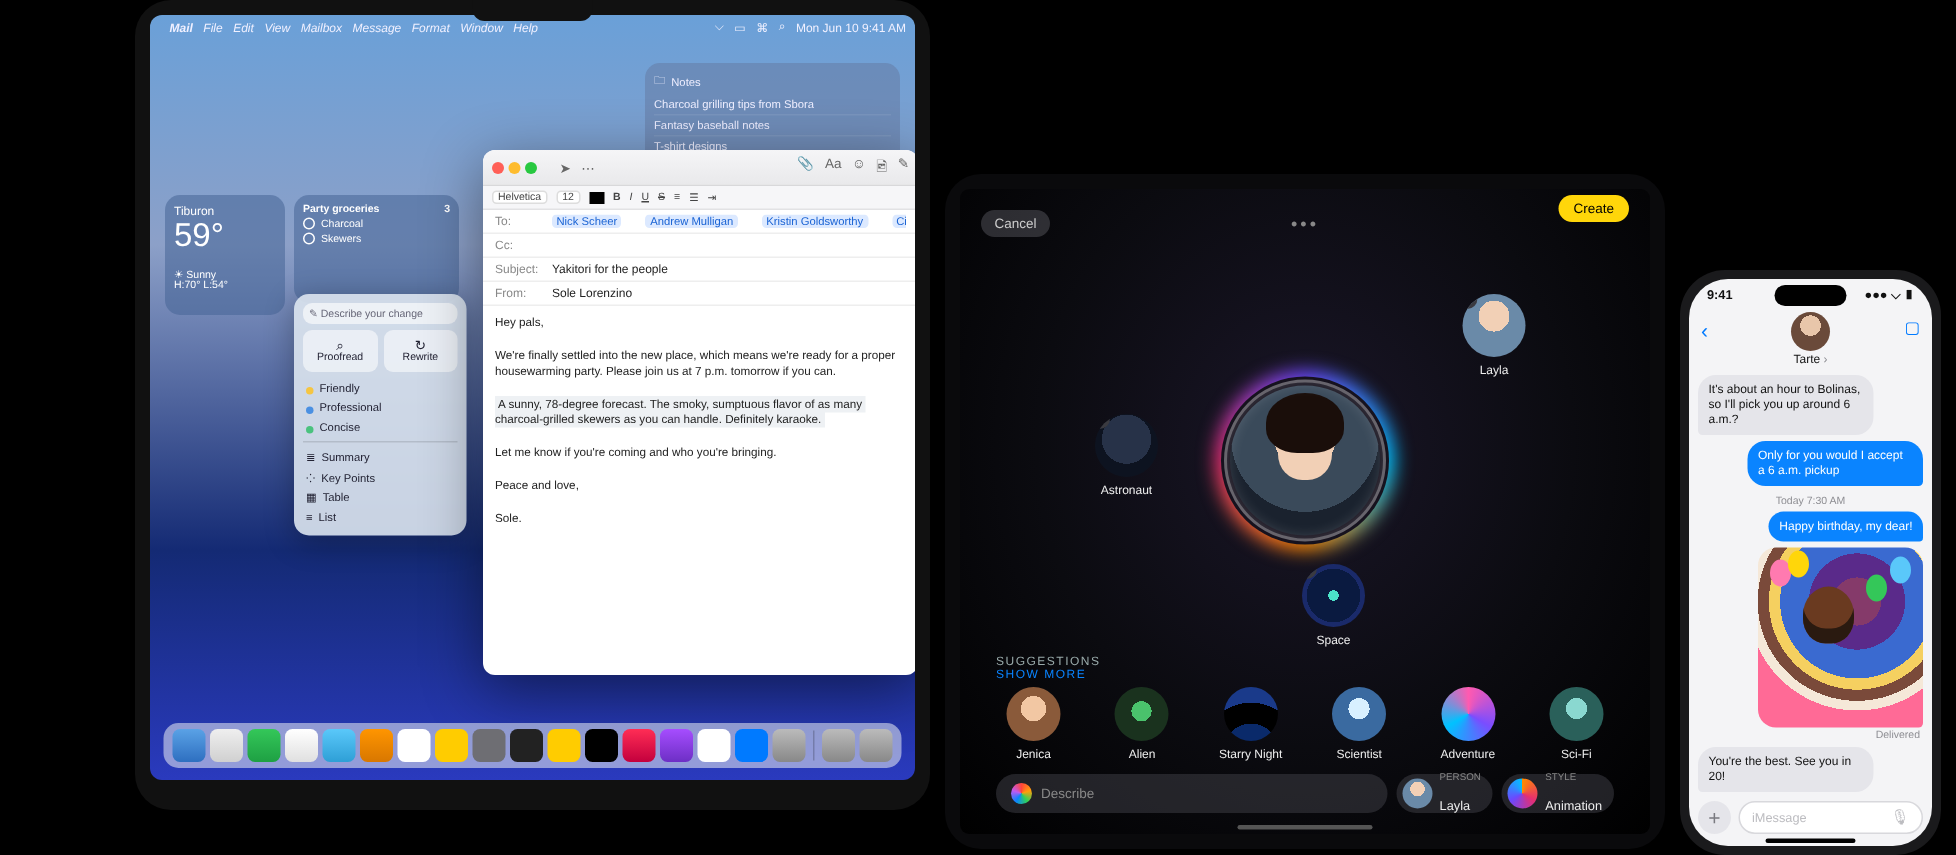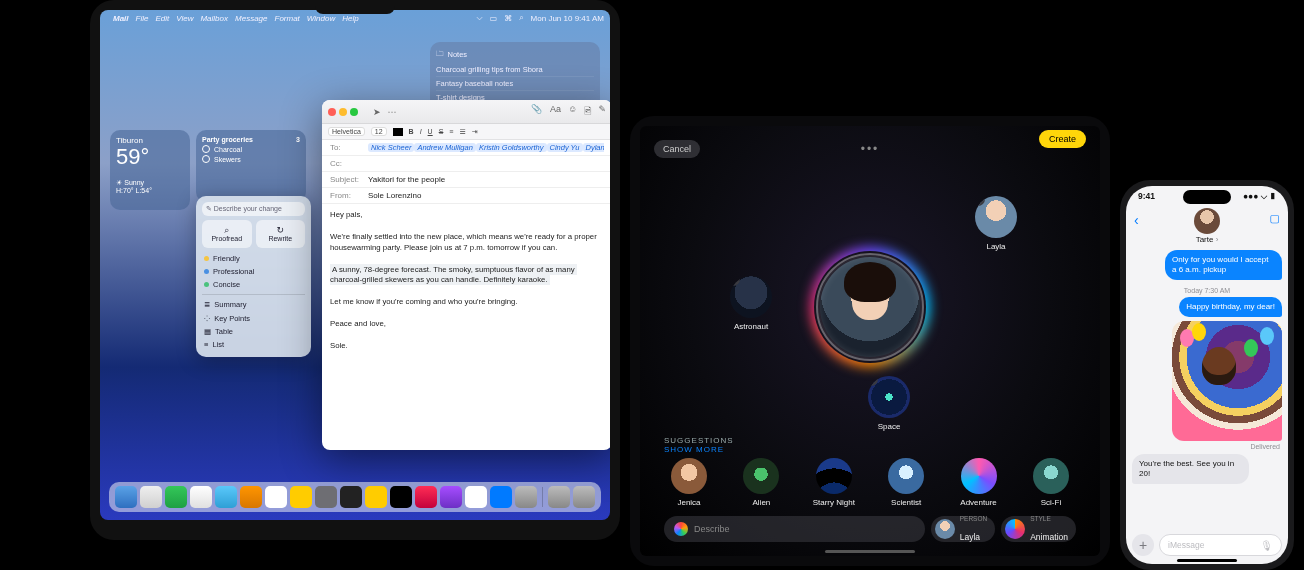--- a/index.html
+++ b/index.html
@@ -39,40 +39,40 @@
 .notes-widget .nhead { display:flex; gap:4px; align-items:center; font-weight:500; margin-bottom:2px; }
 .notes-widget .nitem { padding:2px 0; border-bottom:1px solid rgba(255,255,255,.08); white-space:nowrap; overflow:hidden; text-overflow:ellipsis;}
 
 
 .wt-popover { position:absolute; left:96px; top:186px; width:115px; background:rgba(220,228,238,.9); border-radius:10px; padding:6px; font-size:7.5px; color:#223; box-shadow:0 4px 20px rgba(0,0,0,.3); }
 .wt-search { background:rgba(255,255,255,.6); border-radius:6px; padding:3px 4px; font-size:7px; color:#667; margin-bottom:4px; }
 .wt-row { display:flex; gap:4px; margin-bottom:4px; }
 .wt-btn { flex:1; background:rgba(255,255,255,.55); border-radius:6px; text-align:center; padding:6px 0; font-size:7px; }
 .wt-btn .ic { font-size:9px; display:block; line-height:1;}
 .wt-list { list-style:none; }
-.wt-list li { padding:2px 2px; display:flex; gap:4px; align-items:center; }
+.wt-list li { padding:2px 2px; display:flex; gap:4px; align-items:flex-end; }
 .wt-sep { height:1px; background:rgba(0,0,0,.12); margin:3px 0; }
 .dot { width:5px; height:5px; border-radius:50%; display:inline-block; }
 .d-y { background:#f5c542; } .d-b { background:#4a90e2; } .d-g { background:#4ac27e; }
 
 
 .mail-win { position:absolute; left:222px; top:90px; width:290px; height:350px; background:#fff; border-radius:8px; box-shadow:0 10px 40px rgba(0,0,0,.45); display:flex; flex-direction:column; font-size:8px; color:#222; overflow:hidden; }
 .mail-tb { height:24px; background:linear-gradient(#f5f5f7,#e9e9eb); border-bottom:1px solid #d8d8da; display:flex; align-items:center; padding:0 6px; gap:5px; }
 .traffic { display:flex; gap:3px; }
 .tl { width:8px; height:8px; border-radius:50%; }
 .tl.r{background:#ff5f57;} .tl.y{background:#febc2e;} .tl.g{background:#28c840;}
 .tb-icons { display:flex; gap:7px; margin-left:10px; color:#666; font-size:9px; }
 .tb-spacer { flex:1; }
 .mail-fmt { height:16px; background:#f6f6f8; border-bottom:1px solid #e2e2e4; display:flex; align-items:center; padding:0 6px; gap:6px; font-size:7px; color:#444; }
 .fmt-sel { background:#fff; border:1px solid #ddd; border-radius:3px; padding:0 3px; }
 .swatch { width:10px; height:8px; background:#000; }
 .mail-hdr { border-bottom:1px solid #eee; padding:3px 8px; display:flex; gap:4px; font-size:8px; }
 .mail-hdr .lab { color:#888; width:34px; }
 .mail-hdr .val { flex:1; white-space:nowrap; overflow:hidden; }
-.addr-chip { background:#dce9ff; color:#1a63d4; border-radius:3px; padding:0 3px; margin-right:0; font-size:7.5px;font-style:italic; }
+.addr-chip { background:#dce9ff; color:#1a63d4; border-radius:3px; padding:0 3px; margin-right:16px; font-size:7.5px; }
 .mail-body { padding:6px 8px; font-size:7.8px; line-height:1.4; flex:1; white-space:pre-wrap; }
 .body-hl { background:#eef1f4; padding:1px 2px; }
 
 
 .dock { position:absolute; left:50%; transform:translateX(-50%); bottom:8px; height:30px; background:rgba(235,238,244,.55); border-radius:10px; display:flex; align-items:center; padding:0 6px; gap:3px; }
 .dock-ic { width:22px; height:22px; border-radius:5px; }
 .di0{background:linear-gradient(#5aa2e6,#2e6fc0);} .di1{background:linear-gradient(#efefef,#d0d0d0);} .di2{background:linear-gradient(#34c759,#1ea043);} .di3{background:linear-gradient(#ffffff,#e0e0e0);} .di4{background:linear-gradient(#5ac8fa,#2e9fd6);} .di5{background:linear-gradient(#ff9500,#d87700);} .di6{background:#fff;} .di7{background:#ffcc00;} .di8{background:#6e6e73;} .di9{background:#222;} .di10{background:linear-gradient(#ff2d55,#c3003d);} .di11{background:#fff;} .di12{background:#000;} .di13{background:linear-gradient(#a64dff,#6d2fc5);} .di16{background:#007aff;} .di17{background:linear-gradient(#bbb,#888);}
 .dock-sep { width:1px; height:20px; background:rgba(0,0,0,.2); margin:0 2px; }
 
 
@@ -417,20 +417,21 @@
       <span>●●● ⌵ ▮</span>
     </div>
     <div class="iph-hdr">
       <span class="iph-back">‹</span>
       <span class="iph-ft">▢</span>
       <div class="av"></div>
       <div class="nm"><span>Tarte</span> <span style="color:#8e8e93">›</span></div>
     </div>
 
     <div class="chat">
+      <div class="msg in">It's about an hour to Bolinas, so I'll pick you up around 6 a.m.?</div>
       <div class="msg out">Only for you would I accept a 6 a.m. pickup</div>
       <div class="ts">Today 7:30 AM</div>
       <div class="msg out">Happy birthday, my dear!</div>
       <div class="img-msg">
         <span class="balloon b1"></span>
         <span class="balloon b2"></span>
         <span class="balloon b3"></span>
         <span class="balloon b4"></span>
       </div>
       <div class="deliv">Delivered</div>

